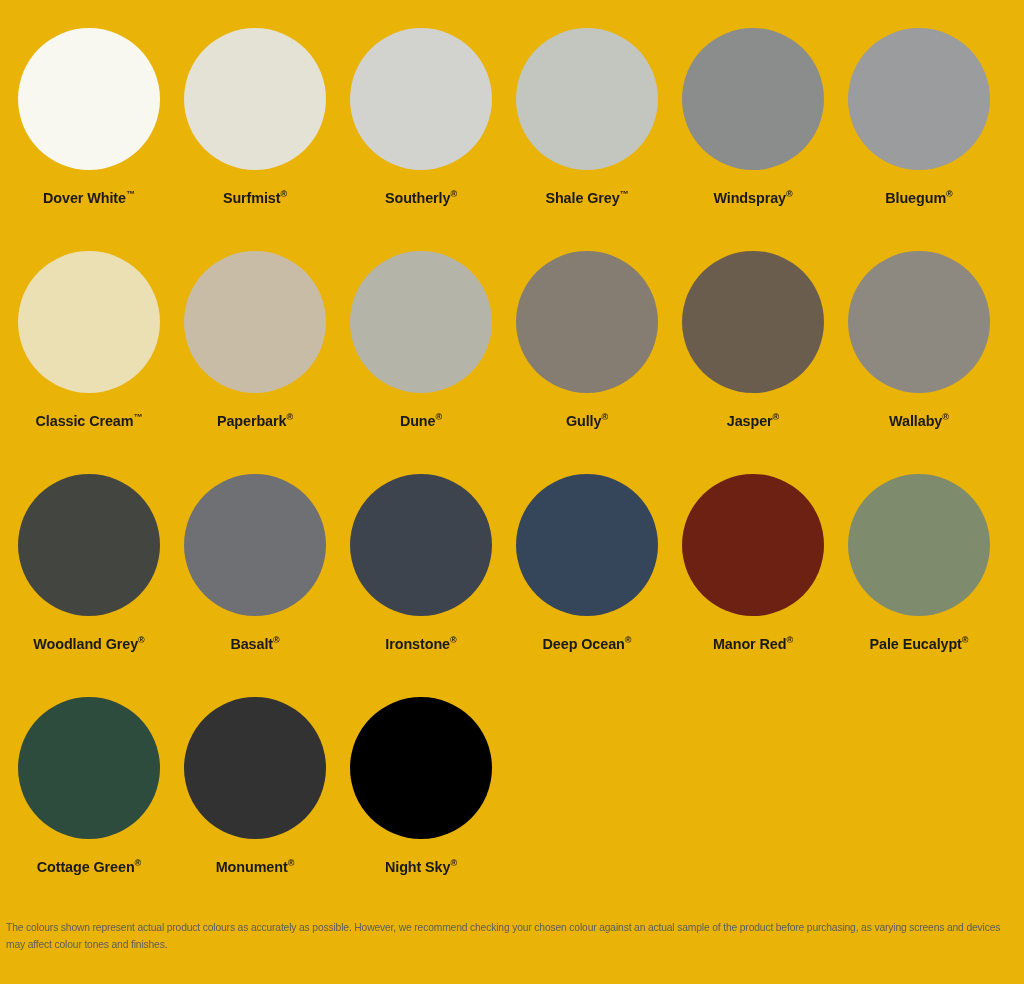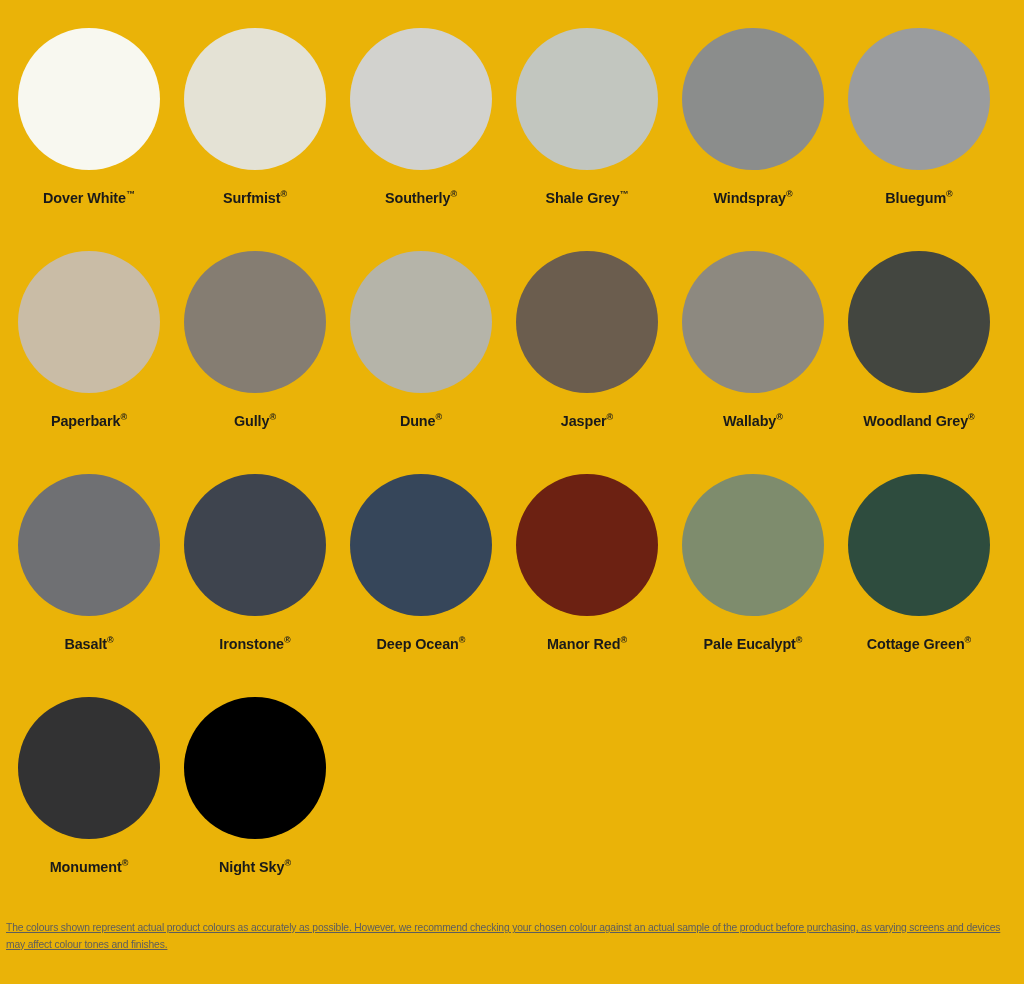--- a/index.html
+++ b/index.html
@@ -68,21 +68,20 @@
 
   .disclaimer {
     position: absolute;
     left: 6px;
     top: 920px;
     width: 1010px;
     font-size: 10.3px;
     line-height: 1.62;
     color: #5d5d5d;
     letter-spacing: -0.15px;
-    text-decoration: underline;
   }
 </style>
 </head>
 <body>
 
 <div class="palette-page">
 
   <div class="swatch-grid">
       <div class="swatch-cell">
         <div class="swatch-disc" style="background: rgb(248, 248, 240);"></div>
@@ -102,30 +101,34 @@
       </div>
       <div class="swatch-cell">
         <div class="swatch-disc" style="background: rgb(139, 141, 140);"></div>
         <div class="swatch-label">Windspray<span class="mark">®</span></div>
       </div>
       <div class="swatch-cell">
         <div class="swatch-disc" style="background: rgb(154, 156, 158);"></div>
         <div class="swatch-label">Bluegum<span class="mark">®</span></div>
       </div>
       <div class="swatch-cell">
+        <div class="swatch-disc" style="background: rgb(235, 223, 180);"></div>
+        <div class="swatch-label">Classic Cream<span class="mark">™</span></div>
+      </div>
+      <div class="swatch-cell">
         <div class="swatch-disc" style="background: rgb(201, 188, 166);"></div>
         <div class="swatch-label">Paperbark<span class="mark">®</span></div>
       </div>
       <div class="swatch-cell">
+        <div class="swatch-disc" style="background: rgb(181, 180, 169);"></div>
+        <div class="swatch-label">Dune<span class="mark">®</span></div>
+      </div>
+      <div class="swatch-cell">
         <div class="swatch-disc" style="background: rgb(133, 125, 114);"></div>
         <div class="swatch-label">Gully<span class="mark">®</span></div>
-      </div>
-      <div class="swatch-cell">
-        <div class="swatch-disc" style="background: rgb(181, 180, 169);"></div>
-        <div class="swatch-label">Dune<span class="mark">®</span></div>
       </div>
       <div class="swatch-cell">
         <div class="swatch-disc" style="background: rgb(107, 93, 78);"></div>
         <div class="swatch-label">Jasper<span class="mark">®</span></div>
       </div>
       <div class="swatch-cell">
         <div class="swatch-disc" style="background: rgb(141, 137, 128);"></div>
         <div class="swatch-label">Wallaby<span class="mark">®</span></div>
       </div>
       <div class="swatch-cell">

